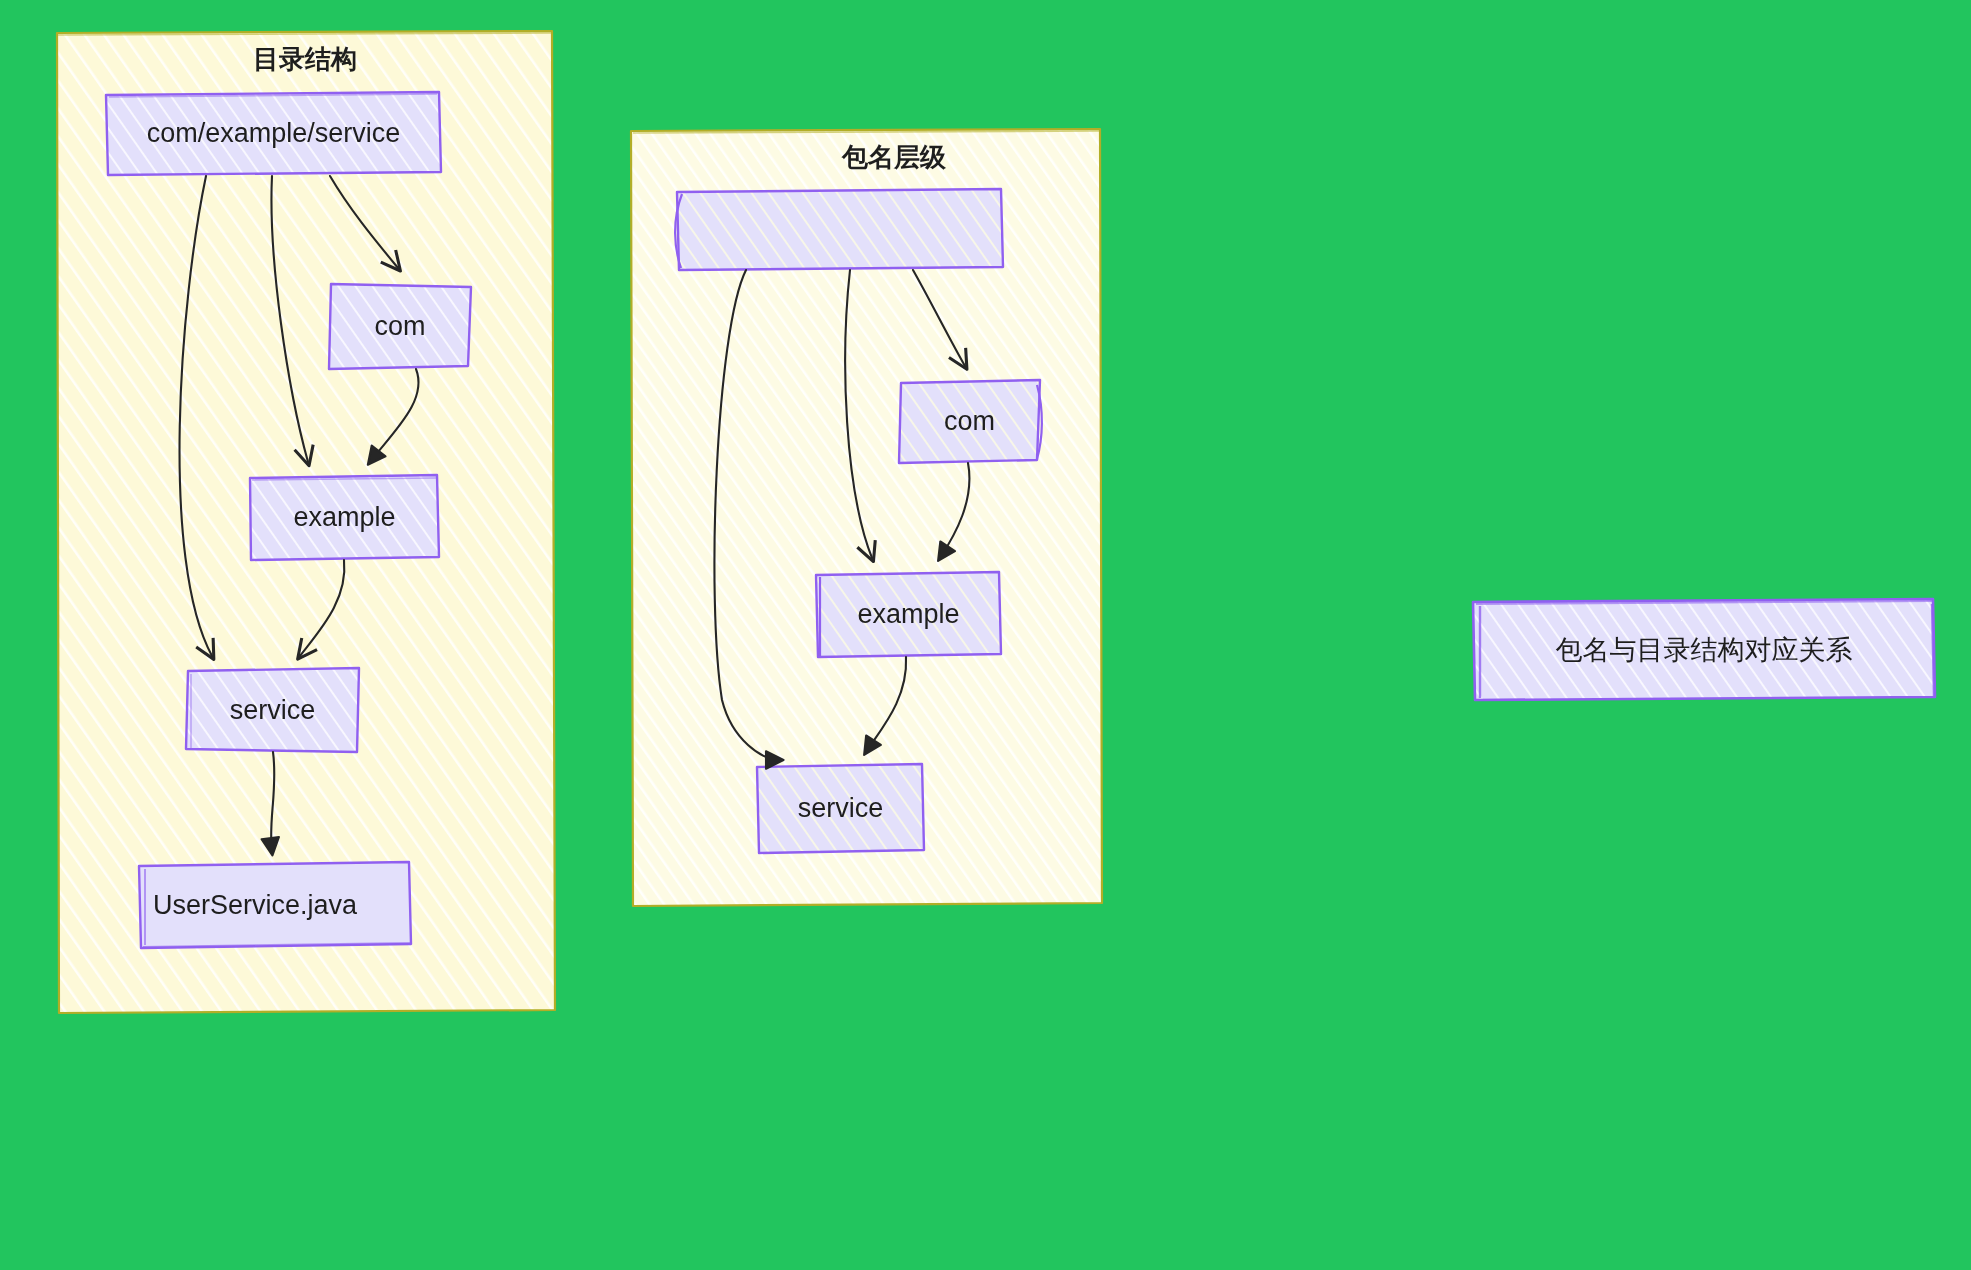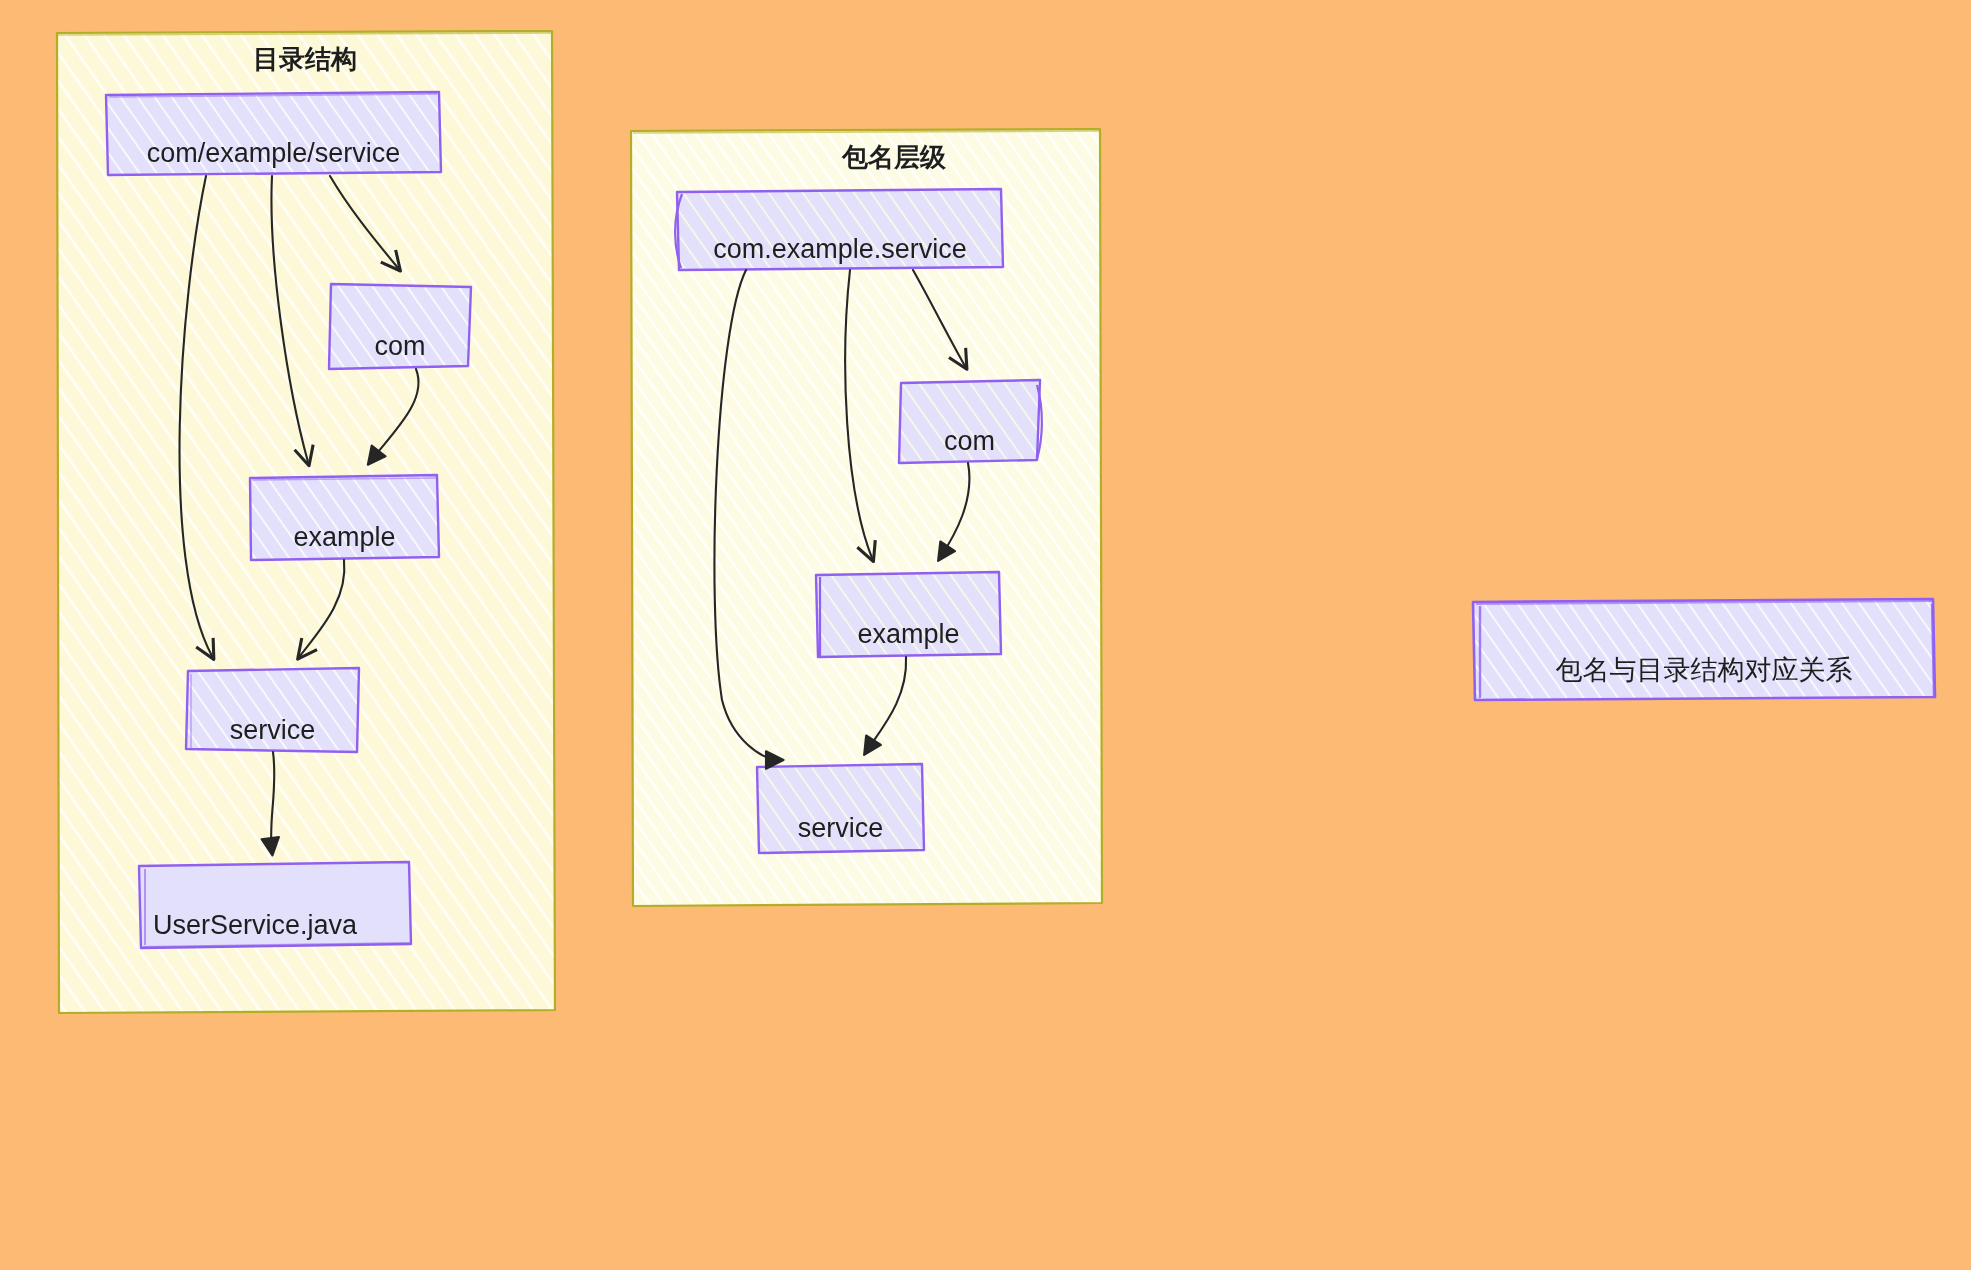--- a/index.html
+++ b/index.html
@@ -7,42 +7,41 @@
     padding: 0;
     background: #ffffff;
   }
   body {
     font-family: "Liberation Sans", sans-serif;
   }
   #canvas {
     position: relative;
     width: 1971px;
     height: 1270px;
-    background: #fdba74;
+    background: #22c55e;
     overflow: hidden;
   }
   svg.layer {
     position: absolute;
     left: 0;
     top: 0;
     width: 1971px;
     height: 1270px;
   }
   .node-label {
     position: absolute;
     display: flex;
     align-items: center;
     justify-content: center;
     text-align: center;
     color: #1e1e1e;
     font-size: 27px;
     font-family: "Liberation Sans", sans-serif;
     pointer-events: none;
     white-space: nowrap;
-    margin-top: 20px;
   }
   .group-title {
     position: absolute;
     text-align: center;
     color: #1e1e1e;
     font-size: 26px;
     font-weight: bold;
     font-family: "Liberation Sans", sans-serif;
     white-space: nowrap;
   }
@@ -188,21 +187,20 @@
 
   <div class="hit" style="left:186px; top:668px; width:173px; height:84px;"></div>
   <div class="node-label" style="left:186px; top:668px; width:173px; height:84px;">service</div>
 
   <div class="hit" style="left:139px; top:862px; width:272px; height:86px;"></div>
   <div class="node-label" style="left:139px; top:862px; width:232px; height:86px;">UserService.java</div>
 
   <div class="group-title" style="left:631px; top:140px; width:470px;margin-left:28px;">包名层级</div>
 
   <div class="hit" style="left:677px; top:189px; width:326px; height:81px;"></div>
-  <div class="node-label" style="left:677px; top:189px; width:326px; height:81px;">com.example.service</div>
 
   <div class="hit" style="left:899px; top:380px; width:141px; height:83px;"></div>
   <div class="node-label" style="left:899px; top:380px; width:141px; height:83px;">com</div>
 
   <div class="hit" style="left:816px; top:572px; width:185px; height:85px;"></div>
   <div class="node-label" style="left:816px; top:572px; width:185px; height:85px;">example</div>
 
   <div class="hit" style="left:757px; top:764px; width:167px; height:89px;"></div>
   <div class="node-label" style="left:757px; top:764px; width:167px; height:89px;">service</div>
 

